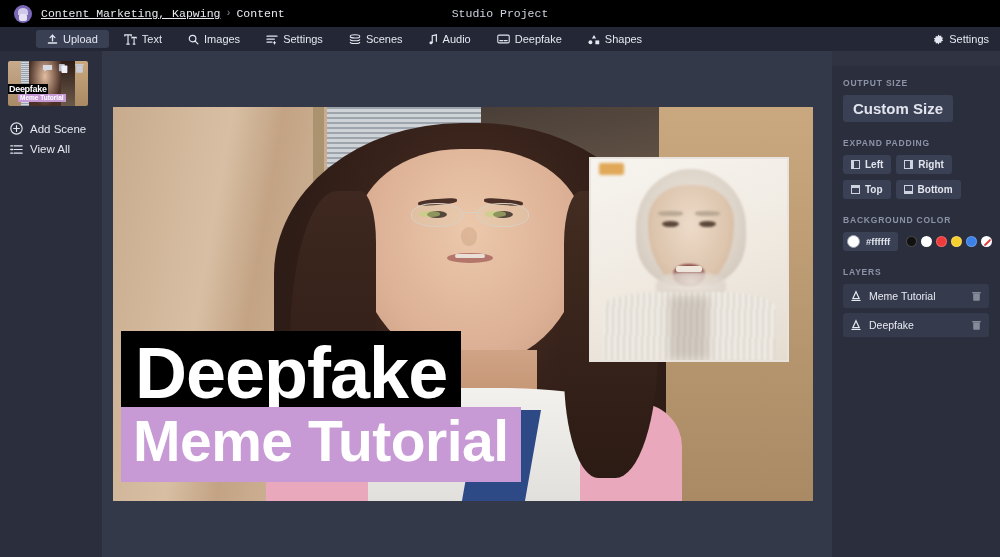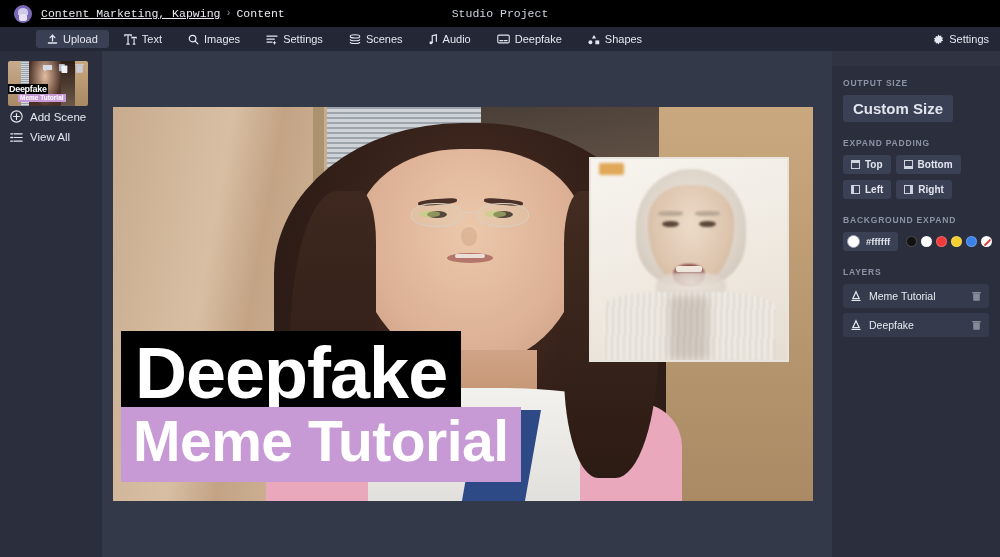--- a/index.html
+++ b/index.html
@@ -112,21 +112,21 @@
   }
   .thumb-icons span {
     width: 13px; height: 13px; display: flex; align-items: center;
     justify-content: center; cursor: pointer;
   }
   .left-action {
     display: flex; align-items: center; gap: 7px;
     color: #e4e7ef; font-size: 11.5px; padding: 4px 0 4px 10px;
     cursor: pointer;
   }
-  #scene-actions { margin-top: 0; }
+  #scene-actions { margin-top: 12px; }
 
   
   .stage {
     position: absolute; top: 51px; left: 102px; right: 168px; bottom: 0;
     background: #343949;
   }
   .canvas {
     position: absolute; left: 11px; top: 56px;
     width: 700px; height: 394px; overflow: hidden; background: #c9ae92;
   }
@@ -598,40 +598,40 @@
   </div>
 
   <div class="rightpanel">
 
     <div class="sect-label">OUTPUT SIZE</div>
     <button class="custom-size">Custom Size</button>
 
     <div class="sect-label mt16">EXPAND PADDING</div>
     <div class="pad-row">
       <button class="pad-btn">
+        <span class="pad-sq halfl"></span>
+        <span>Left</span>
+      </button>
+      <button class="pad-btn">
+        <span class="pad-sq halfr"></span>
+        <span>Right</span>
+      </button>
+    </div>
+    <div class="pad-row">
+      <button class="pad-btn">
         <span class="pad-sq halft"></span>
         <span>Top</span>
       </button>
       <button class="pad-btn">
         <span class="pad-sq half"></span>
         <span>Bottom</span>
       </button>
     </div>
-    <div class="pad-row">
-      <button class="pad-btn">
-        <span class="pad-sq halfl"></span>
-        <span>Left</span>
-      </button>
-      <button class="pad-btn">
-        <span class="pad-sq halfr"></span>
-        <span>Right</span>
-      </button>
-    </div>
-
-    <div class="sect-label mt16">BACKGROUND EXPAND</div>
+
+    <div class="sect-label mt16">BACKGROUND COLOR</div>
     <div class="bg-row">
       <div class="hexbox">
         <span class="hex-dot"></span>
         <span class="hex-val">#ffffff</span>
       </div>
       <div class="sw-row">
         <span class="sw" style="background:#111111"></span>
         <span class="sw" style="background:#ffffff"></span>
         <span class="sw" style="background:#ef3b3b"></span>
         <span class="sw" style="background:#f5cf2e"></span>

